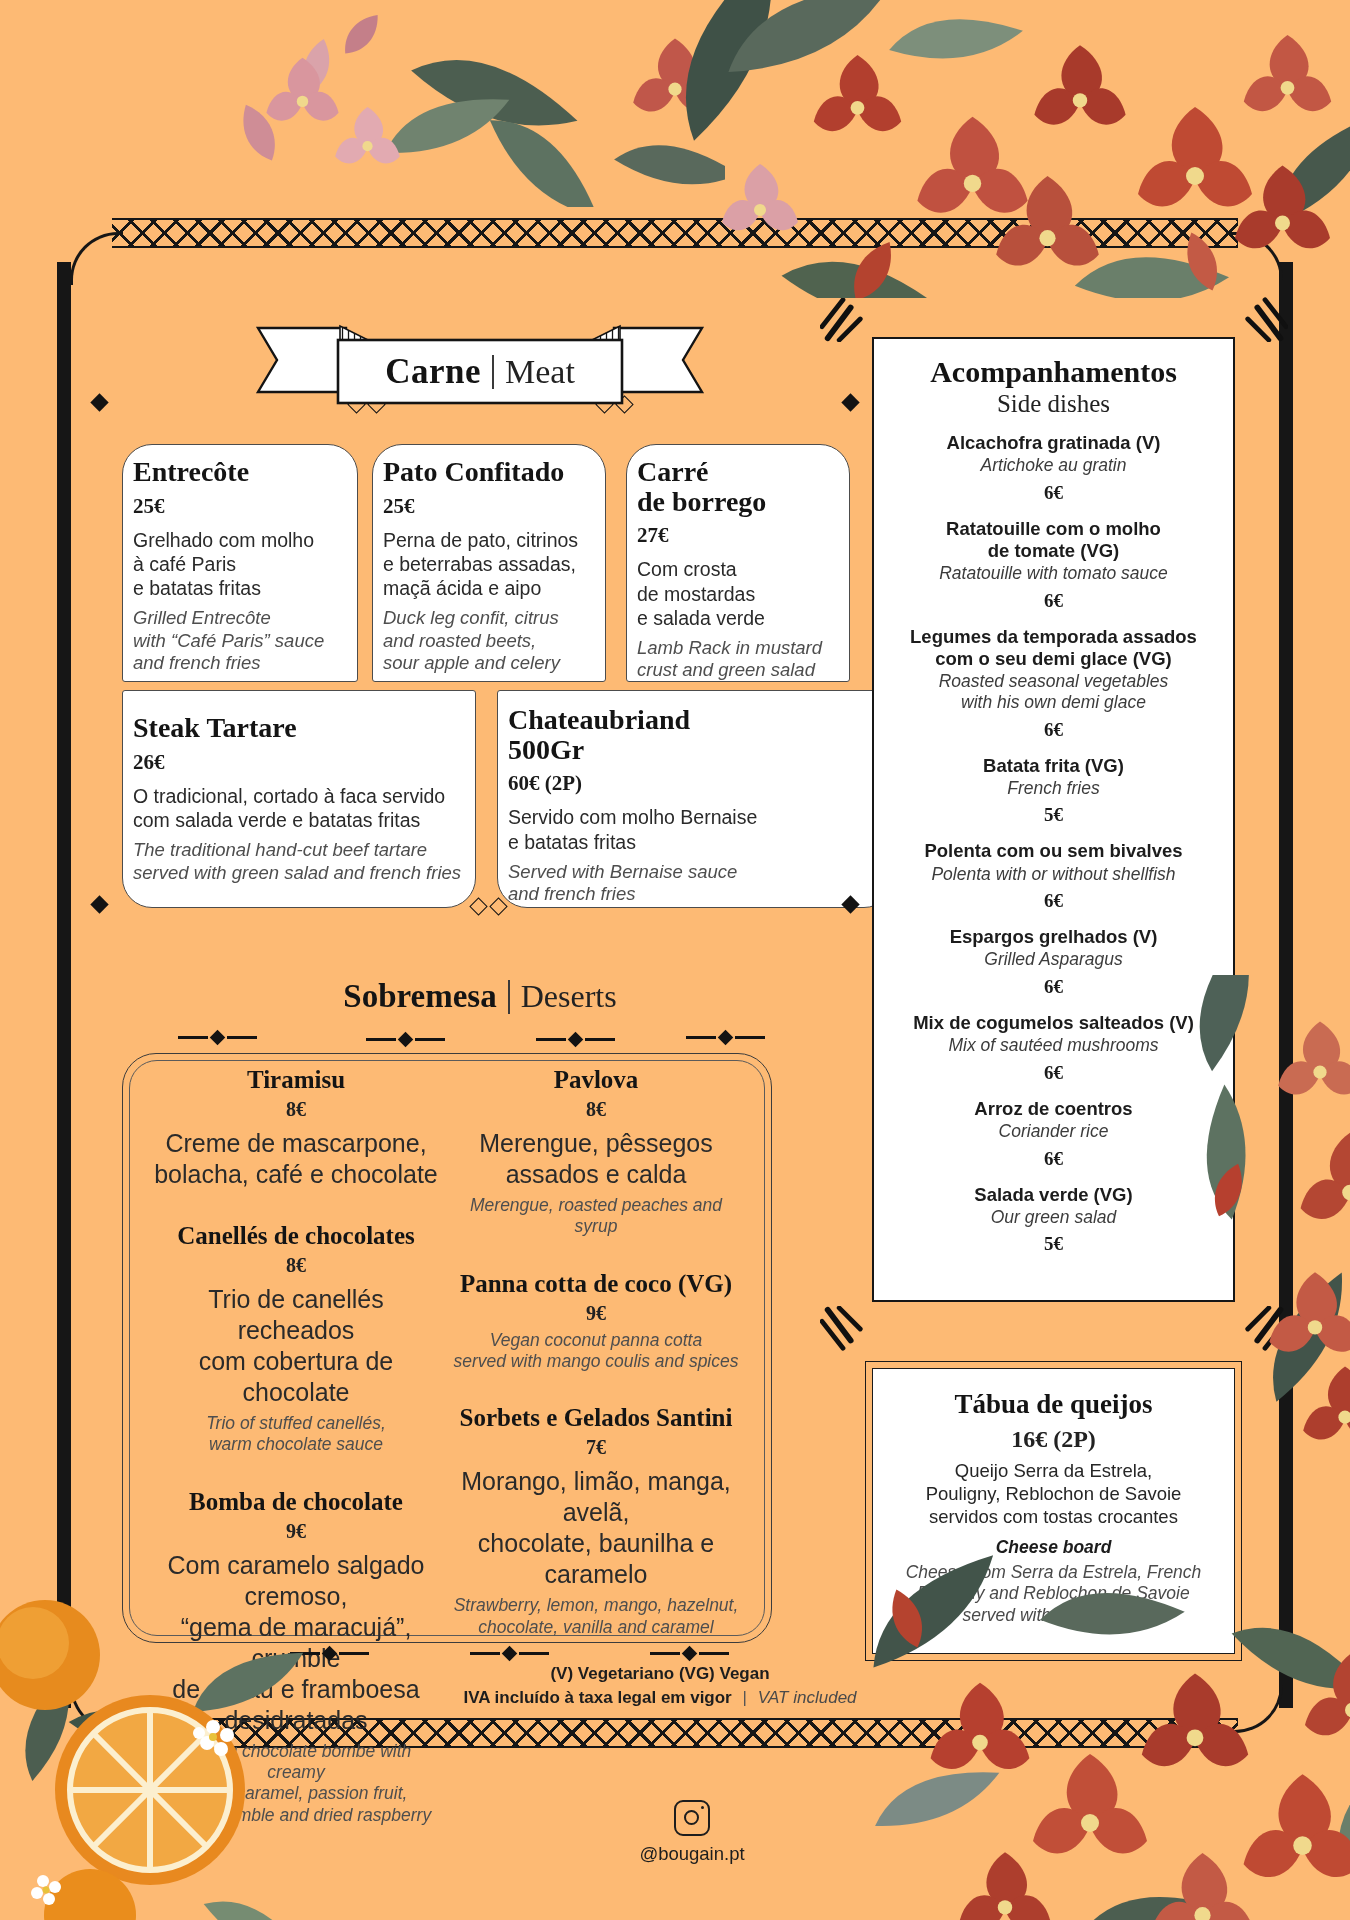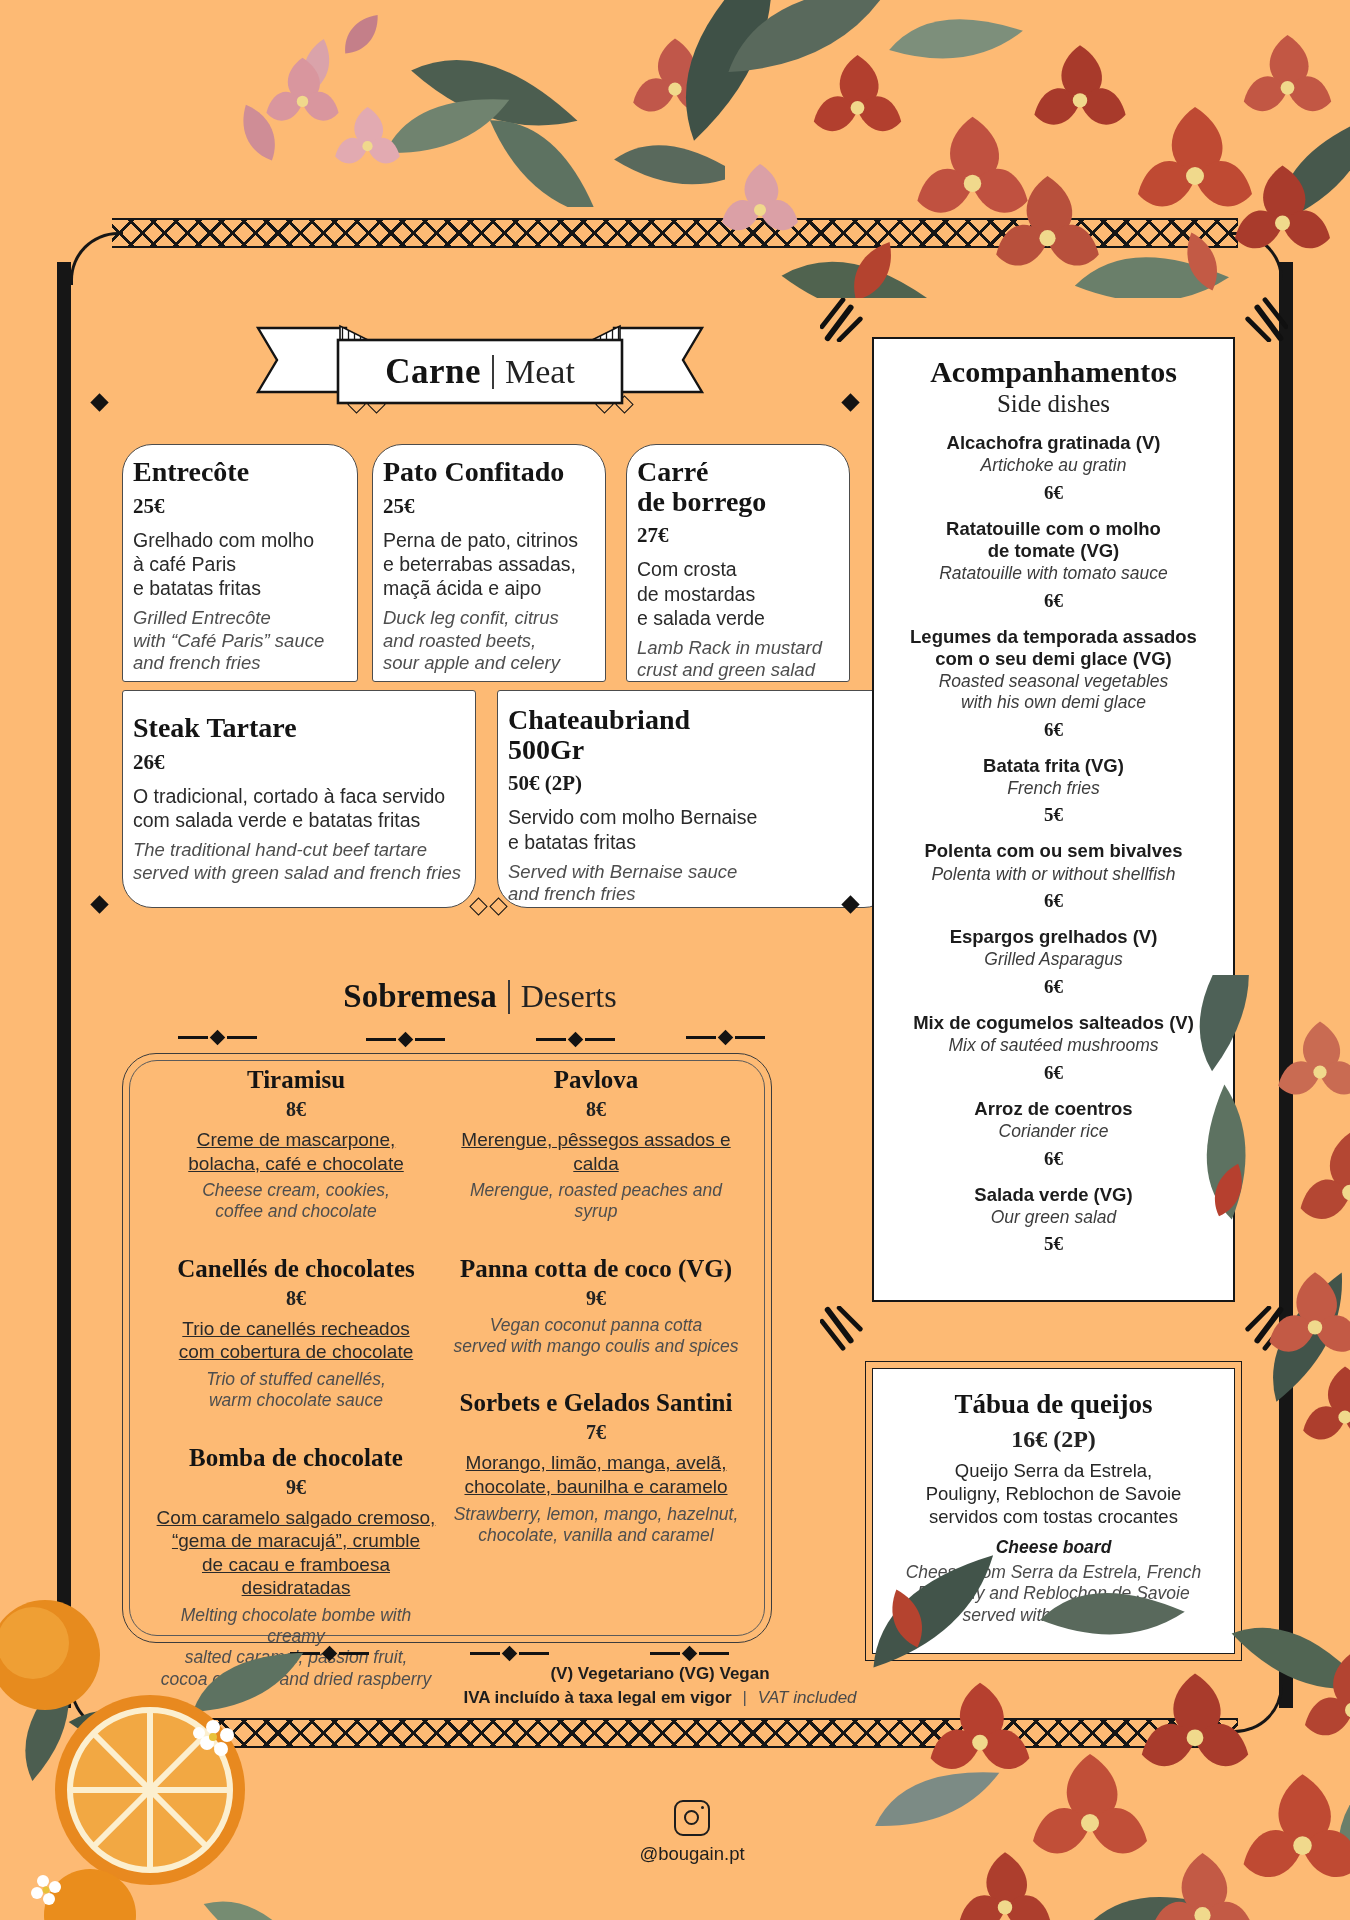--- a/index.html
+++ b/index.html
@@ -43,21 +43,21 @@
   .sec-en{font-family:"Liberation Serif",serif;font-weight:400;font-size:32px;color:#222;}
 
   
   .dessert-box{position:absolute;left:122px;top:1053px;width:648px;height:588px;z-index:9;
     border:1.6px solid #3c3c3c;border-radius:34px;}
   .dessert-box::after{content:"";position:absolute;inset:6px;border:1.1px solid #5a5a5a;border-radius:28px;}
   .dcol{position:absolute;z-index:11;text-align:center;}
   .ditem{margin-bottom:32px;}
   .dtitle{margin:0;font-family:"Liberation Serif",serif;font-weight:700;font-size:25px;color:#141414;line-height:1.08;}
   .dprice{margin-top:5px;font-family:"Liberation Serif",serif;font-weight:700;font-size:20px;}
-  .dpt{margin:7px 0 0 0;font-size:19px;line-height:1.24;color:#2a2a2a;text-decoration:underline;}
+  .dpt{margin:7px 0 0 0;font-size:25px;line-height:1.24;color:#2a2a2a;}
   .den{margin:5px 0 0 0;font-size:17.5px;line-height:1.22;font-style:italic;color:#4e4e4e;}
 
   
   .side-panel{position:absolute;left:872px;top:337px;width:363px;height:965px;z-index:10;
     border:2.2px solid #161616;background:#fff;box-sizing:border-box;text-align:center;padding:16px 8px 0 8px;}
   .sp-title{margin:0;font-family:"Liberation Serif",serif;font-weight:700;font-size:30px;color:#141414;}
   .sp-sub{margin:1px 0 14px 0;font-family:"Liberation Serif",serif;font-weight:400;font-size:25px;color:#222;}
   .sitem{margin-bottom:14px;}
   .sname{font-weight:700;font-size:18.5px;line-height:1.2;color:#1c1c1c;}
   .sen{font-style:italic;font-size:17.5px;line-height:1.18;color:#3c3c3c;margin-top:1px;}
@@ -194,21 +194,21 @@
     <h3 class="ctitle plines">Steak Tartare</h3>
     <div class="cprice">26€</div>
     <p class="cpt plines">O tradicional, cortado à faca servido
 com salada verde e batatas fritas</p>
     <p class="cen plines">The traditional hand-cut beef tartare
 served with green salad and french fries</p>
   </div>
   <div class="card r2" style="left:497px;top:690px;width:397px;height:218px;padding-top:14px">
     <h3 class="ctitle plines">Chateaubriand
 500Gr</h3>
-    <div class="cprice">50€ (2P)</div>
+    <div class="cprice">60€ (2P)</div>
     <p class="cpt plines">Servido com molho Bernaise
 e batatas fritas</p>
     <p class="cen plines">Served with Bernaise sauce
 and french fries</p>
   </div>
 
   <div class="sechead" style="left:230px;top:978px;width:500px">
     <span class="sec-pt">Sobremesa</span>
     <span class="vdiv"></span>
     <span class="sec-en">Deserts</span>
@@ -251,22 +251,20 @@
     </div>
 
   <div class="dessert-box"></div>
 
   <div class="dcol" style="left:152px;top:1066px;width:288px">
     <div class="ditem">
       <h4 class="dtitle">Tiramisu</h4>
       <div class="dprice">8€</div>
       <p class="dpt plines">Creme de mascarpone,
 bolacha, café e chocolate</p>
-      <p class="den plines">Cheese cream, cookies,
-coffee and chocolate</p>
     </div>
     <div class="ditem">
       <h4 class="dtitle">Canellés de chocolates</h4>
       <div class="dprice">8€</div>
       <p class="dpt plines">Trio de canellés recheados
 com cobertura de chocolate</p>
       <p class="den plines">Trio of stuffed canellés,
 warm chocolate sauce</p>
     </div>
     <div class="ditem">

